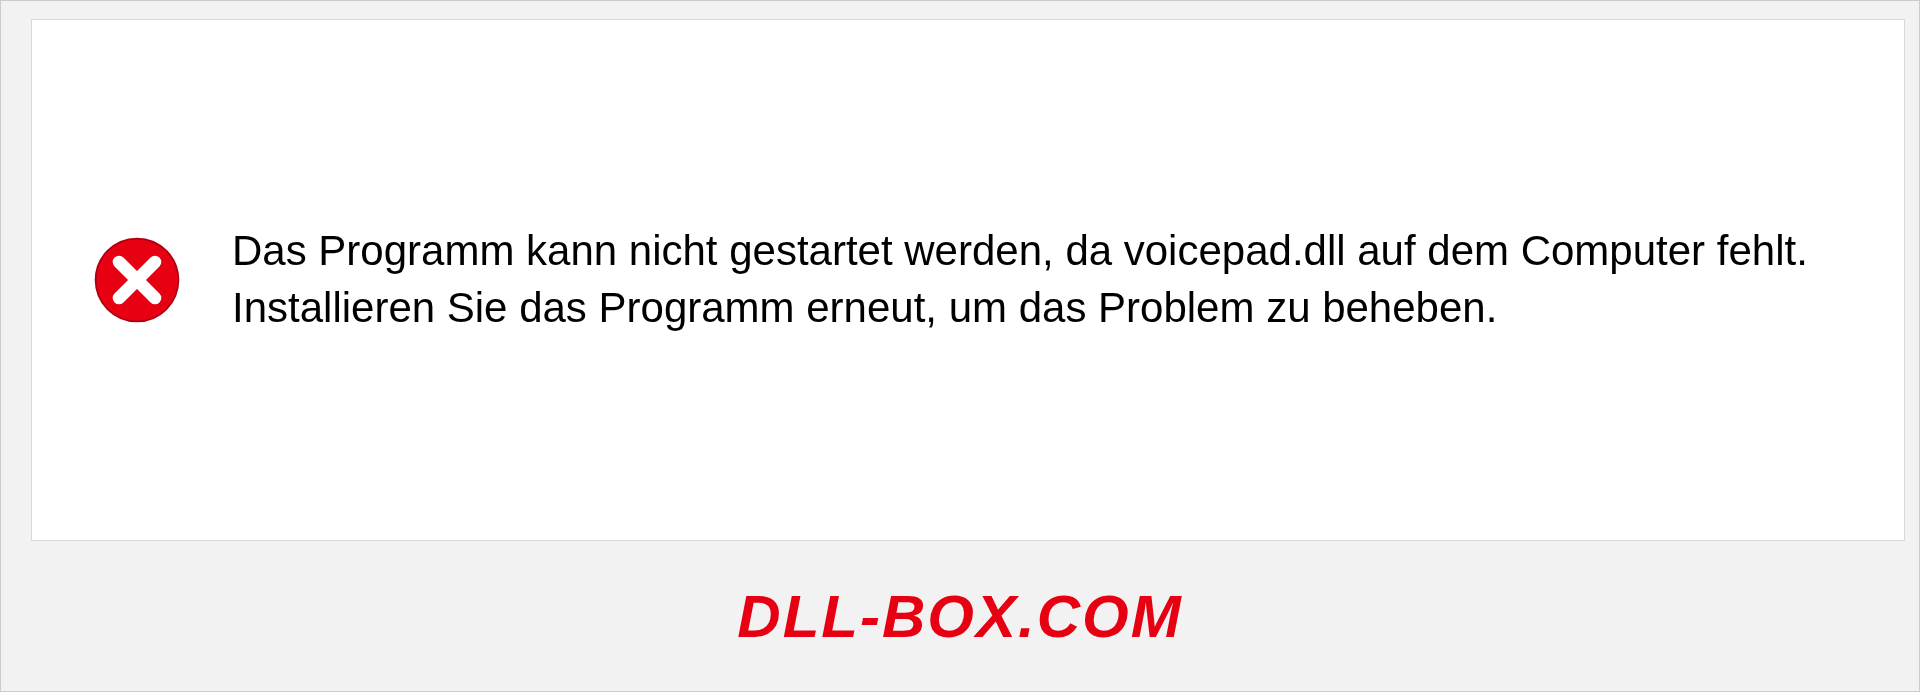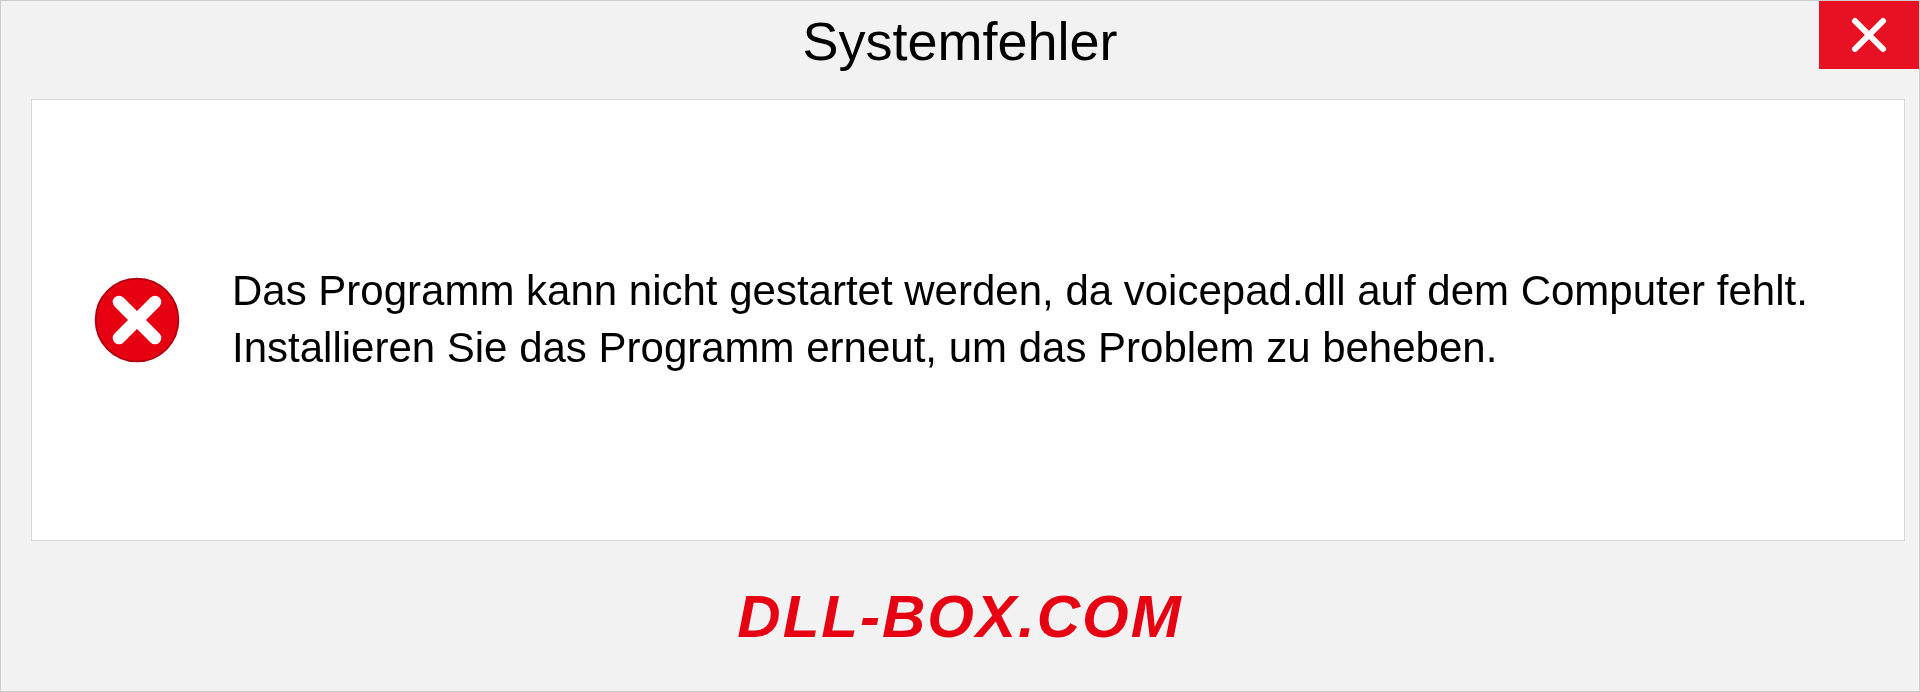--- a/index.html
+++ b/index.html
@@ -104,29 +104,20 @@
       align-items: center;
       justify-content: center;
       cursor: pointer;
       font-family: inherit;
     }
   </style>
 </head>
 <body>
 
 <div class="dialog">
-  <div class="titlebar">
-    <div class="title">Systemfehler</div>
-    <div class="close-btn">
-      <svg viewBox="0 0 40 40">
-        <line x1="6" y1="6" x2="34" y2="34" stroke="#fff" stroke-width="6" stroke-linecap="round"></line>
-        <line x1="34" y1="6" x2="6" y2="34" stroke="#fff" stroke-width="6" stroke-linecap="round"></line>
-      </svg>
-    </div>
-  </div>
 
   <div class="content-box">
     <div class="error-icon">
       <svg viewBox="0 0 100 100">
         <circle cx="50" cy="50" r="46" fill="#e60012"></circle>
         <circle cx="50" cy="50" r="46" fill="none" stroke="#b00010" stroke-width="2"></circle>
         <line x1="30" y1="30" x2="70" y2="70" stroke="#fff" stroke-width="14" stroke-linecap="round"></line>
         <line x1="70" y1="30" x2="30" y2="70" stroke="#fff" stroke-width="14" stroke-linecap="round"></line>
       </svg>
     </div>

